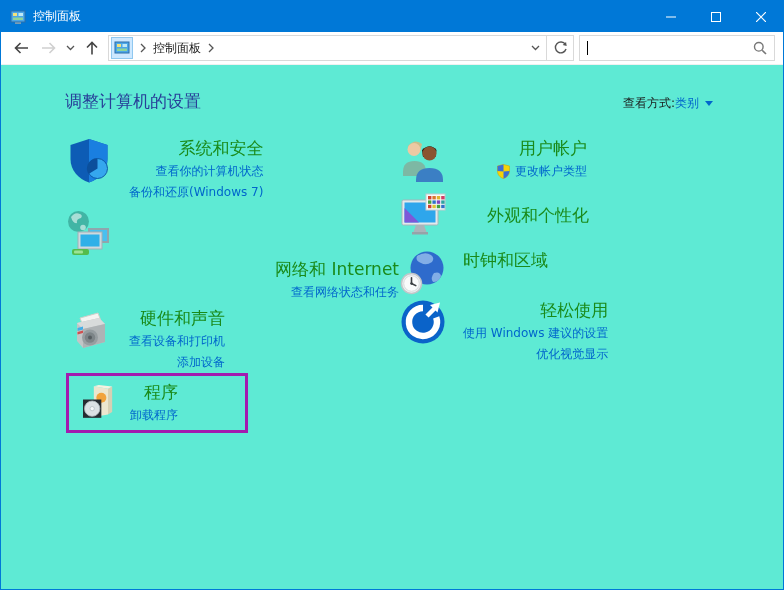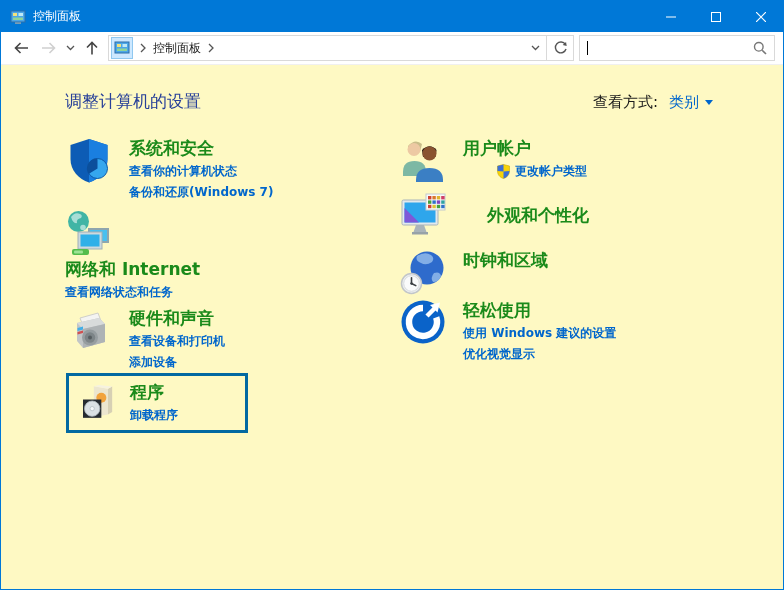--- a/index.html
+++ b/index.html
@@ -24,44 +24,44 @@
   .crumb-sep { padding: 0 7px; display: flex; align-items: center; }
   .crumb-link { font-size: 12px; color: #1a1a1a; white-space: nowrap; }
   .crumb-spacer { flex: 1; }
   .crumb-dd { width: 22px; display: flex; justify-content: center; }
   .refresh-btn { width: 28px; height: 26px; margin: -1px -1px -1px 0; border: 1px solid #d9d9d9; display: flex; align-items: center; justify-content: center; flex: none; background: #fff; }
   .search-box { width: 196px; height: 26px; border: 1px solid #d9d9d9; display: flex; align-items: center; padding: 0 7px; flex: none; background: #fff; }
   .caret { width: 1px; height: 14px; background: #000; flex: none; }
   .search-input { flex: 1; border: none; outline: none; font-size: 12px; height: 20px; min-width: 0; font-family: inherit; }
 
   
-  .content { flex: 1; background: #fef9c3; position: relative; }
+  .content { flex: 1; background: #5eead4; position: relative; text-align: right; }
   .header-row { display: flex; align-items: baseline; margin: 25px 70px 0 64px; }
   .page-title { font-size: 17px; font-weight: normal; color: #284099; }
-  .view-by { margin-left: auto; font-size: 15px; color: #1a1a1a; display: flex; align-items: center; }
-  .view-link { color: #0066cc; margin-left: 11px; cursor: pointer; display: flex; align-items: center; }
+  .view-by { margin-left: auto; font-size: 12px; color: #1a1a1a; display: flex; align-items: center; }
+  .view-link { color: #0066cc; margin-left: 0; cursor: pointer; display: flex; align-items: center; }
   .dd-tri { width: 0; height: 0; border-left: 4px solid transparent; border-right: 4px solid transparent; border-top: 5px solid #0066cc; margin-left: 6px; }
 
   .columns { display: flex; margin: 23px 0 0 64px; }
   .col-left { width: 334px; flex: none; }
   .col-right { width: 330px; flex: none; }
 
   .cat-item { display: flex; }
   .cat-icon { width: 48px; height: 48px; flex: none; margin-right: 16px; cursor: pointer; }
-  .cat-text { padding-top: 1px; font-weight: bold; }
+  .cat-text { padding-top: 1px; }
   .cat-text.solo { padding-top: 13px; }
   .cat-title { display: block; font-size: 17px; line-height: 22px; color: #1a8a1a; text-decoration: none; margin-bottom: 2px; cursor: pointer; white-space: nowrap; }
   .cat-link { display: block; font-size: 12px; line-height: 21px; color: #0066cc; text-decoration: none; cursor: pointer; white-space: nowrap; }
   .link-with-shield { display: flex; align-items: center; padding-left: 34px; }
   .uac { margin-right: 5px; display: flex; flex: none; }
 
   .mb6 { margin-bottom: 6px; } .mb3 { margin-bottom: 3px; flex-direction: column; } .mb7 { margin-bottom: 7px; }
   .mb9 { margin-bottom: 9px; gap: 24px; } .mb2 { margin-bottom: 2px; }
 
-  .highlight-box { width: 182px; border: 3px solid #0369a1; padding: 4px 8px 4px 9px; margin-left: 1px; display: flex; }
+  .highlight-box { width: 182px; border: 3px solid #a21caf; padding: 4px 8px 4px 9px; margin-left: 1px; display: flex; }
   .highlight-box .cat-icon { width: 40px; height: 44px; margin-right: 12px; }
 </style>
 </head>
 <body>
 
 <div class="window">
 
   <div class="titlebar">
     <span class="tb-icon">
       <svg width="16" height="16" viewBox="0 0 16 16">

